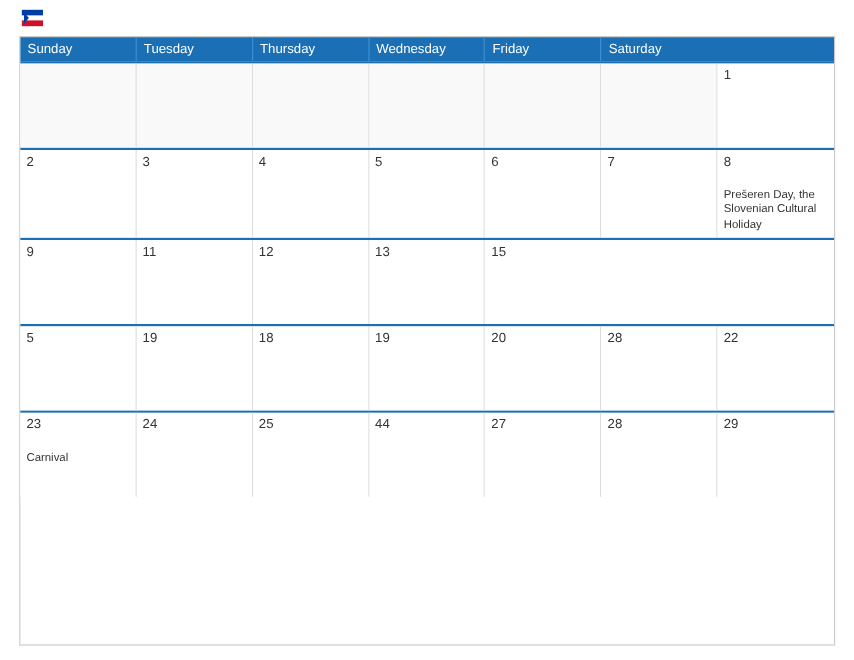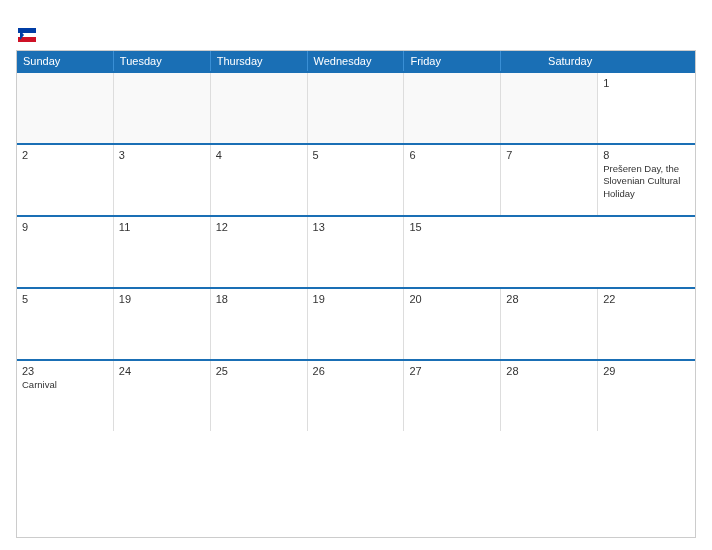--- a/index.html
+++ b/index.html
@@ -6,21 +6,21 @@
     body {
       font-family: Arial, sans-serif;
       background: #fff;
       width: 712px;
       height: 550px;
       overflow: hidden;
     }
     .page {
       width: 712px;
       height: 550px;
-      padding: 28px 16px 12px 16px;
+      padding: 8px 16px 12px 16px;
       display: flex;
       flex-direction: column;
     }
     .header {
       display: flex;
       align-items: center;
       justify-content: space-between;
       margin-bottom: 8px;
     }
     .logo {
@@ -66,21 +66,20 @@
       background: #1a6fb5;
     }
     .cal-header-cell {
       color: #fff;
       font-size: 11px;
       padding: 4px 6px;
       border-right: 1px solid #3a8fd5;
     }
     .cal-header-cell:last-child {
       border-right: none;
-      text-align: right;
     }
     .cal-body {
       display: flex;
       flex-direction: column;
       flex: 1;
     }
     .cal-week {
       display: grid;
       grid-template-columns: repeat(7, 1fr);
       flex: 1;
@@ -105,21 +104,21 @@
     .day-num {
       font-size: 11px;
       color: #333;
       display: block;
       margin-bottom: 2px;
     }
     .event-text {
       font-size: 9.5px;
       color: #333;
       line-height: 1.3;
-      margin-top: 2px;
+      margin-top: 16px;
     }
   </style>
 </head>
 <body>
 
 <div class="page">
   <div class="header">
     <div class="logo">
       <svg class="logo-flag" viewBox="0 0 18 14">
         <rect width="18" height="14" fill="#fff"></rect>
@@ -225,21 +224,21 @@
             <span class="day-num">23</span>
             <div class="event-text">Carnival</div>
           </div>
           <div class="cal-cell">
             <span class="day-num">24</span>
           </div>
           <div class="cal-cell">
             <span class="day-num">25</span>
           </div>
           <div class="cal-cell">
-            <span class="day-num">26</span>
+            <span class="day-num">44</span>
           </div>
           <div class="cal-cell">
             <span class="day-num">27</span>
           </div>
           <div class="cal-cell">
             <span class="day-num">28</span>
           </div>
           <div class="cal-cell">
             <span class="day-num">29</span>
           </div>

